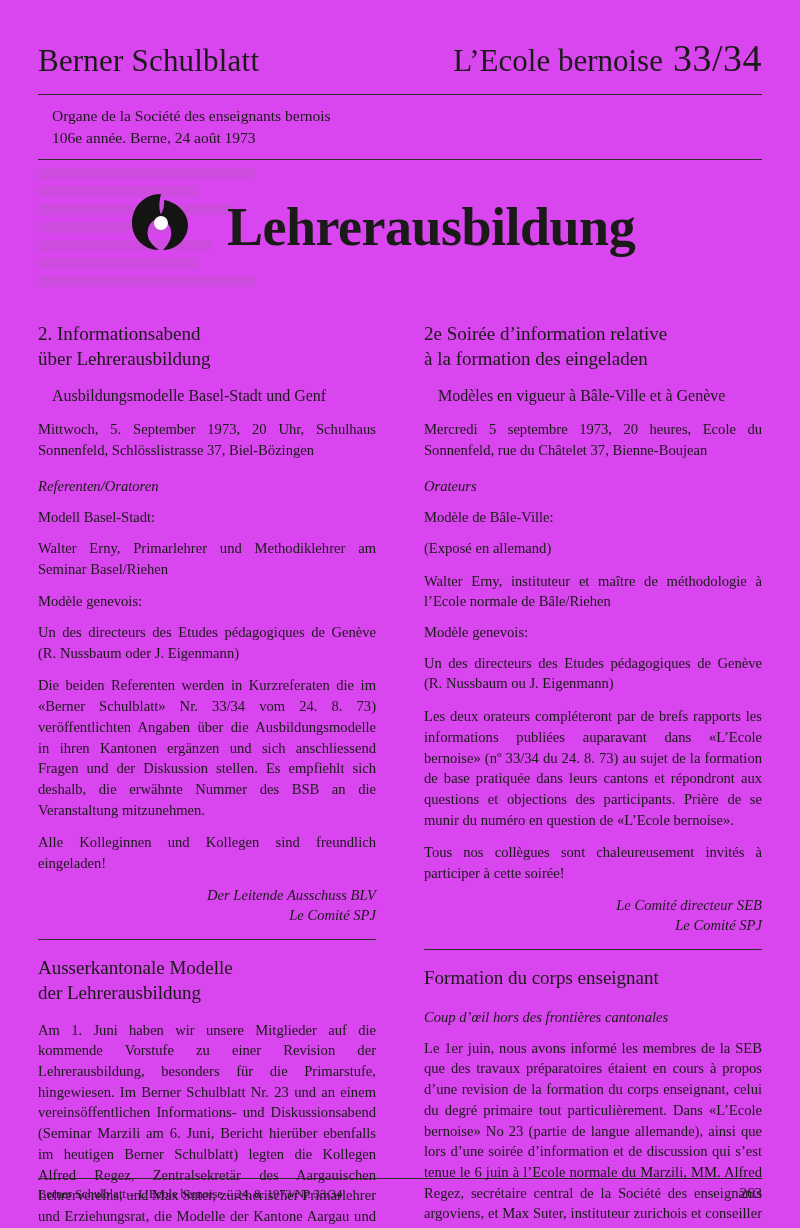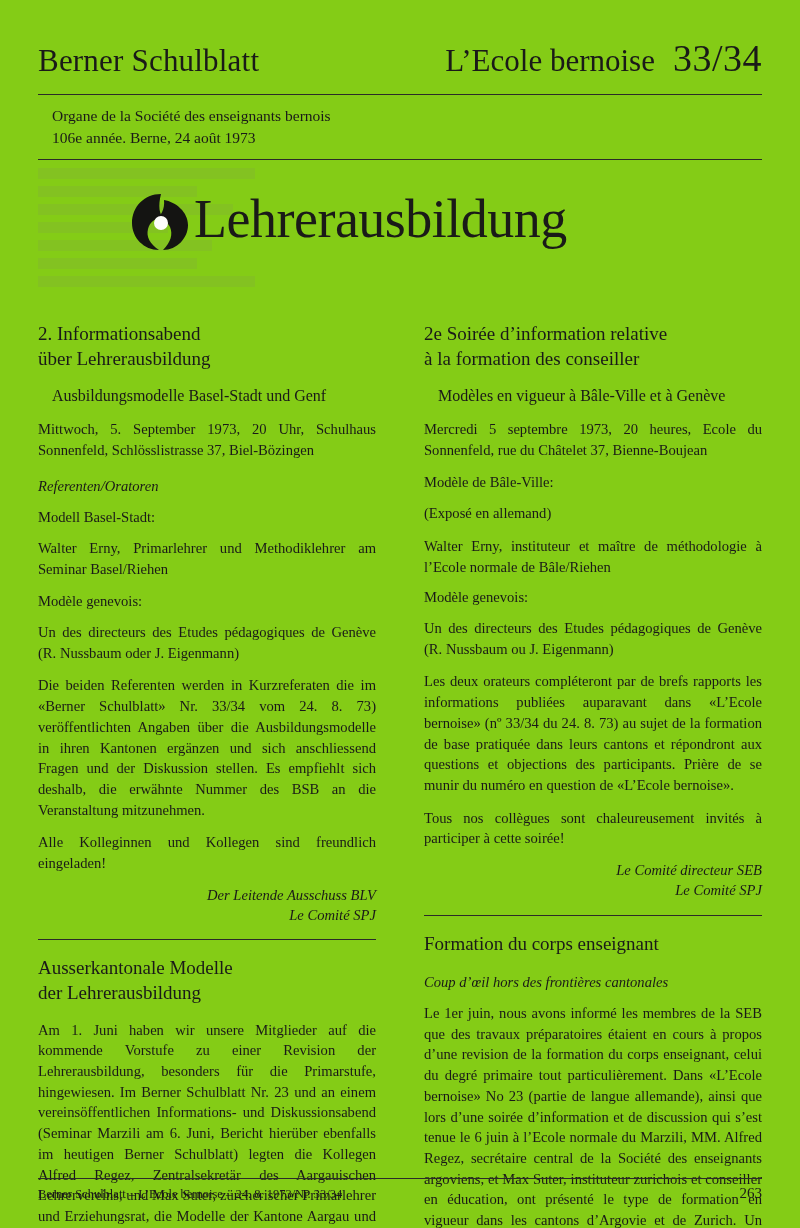--- a/index.html
+++ b/index.html
@@ -12,21 +12,21 @@
     height: 1228px;
     font-family: "Liberation Serif", serif;
     color: #1a1a18;
     position: relative;
     overflow: hidden;
   }
   .page {
     position: relative;
     width: 800px;
     height: 1228px;
-    background: #84cc16;
+    background: #d946ef;
     padding: 0;
     box-sizing: border-box;
   }
   .inner {
     position: absolute;
     left: 38px;
     top: 36px;
     width: 724px;
     height: 1156px;
   }
@@ -38,21 +38,21 @@
     align-items: baseline;
     padding-bottom: 8px;
   }
   .mast-left {
     font-size: 31px;
     letter-spacing: 0.2px;
   }
   .mast-right {
     display: flex;
     align-items: baseline;
-    gap: 18px;
+    gap: 10px;
   }
   .mast-title-fr {
     font-size: 31px;
   }
   .mast-issue {
     font-size: 38px;
     letter-spacing: 0.5px;
   }
   .rule {
     border: 0;
@@ -102,22 +102,23 @@
   .ghost-line.b { width: 22%; }
   .ghost-line.c { width: 27%; }
   .ghost-line.d { width: 18%; }
   .ghost-line.e { width: 24%; }
 
   .banner-main {
     position: absolute;
     left: 92px;
     top: 24px;
     display: flex;
-    align-items: flex-start;
-    gap: 2px;
+    align-items: flex-end;
+    gap: 35px;
+    font-weight: bold;
   }
   .banner-title {
     font-size: 54px;
     line-height: 1;
     letter-spacing: -0.5px;
   }
   .logo { width: 62px; height: 62px; }
 
   
   .cols {
@@ -269,24 +270,25 @@
           <span>Ausserkantonale Modelle</span><br>
           <span>der Lehrerausbildung</span>
         </h2>
         <p class="body">Am 1. Juni haben wir unsere Mitglieder auf die kommende Vorstufe zu einer Revision der Lehrerausbildung, besonders für die Primarstufe, hingewiesen. Im Berner Schulblatt Nr. 23 und an einem vereinsöffentlichen Informations- und Diskussionsabend (Seminar Marzili am 6. Juni, Bericht hierüber ebenfalls im heutigen Berner Schulblatt) legten die Kollegen Alfred Regez, Zentralsekretär des Aargauischen Lehrervereins, und Max Suter, zürcherischer Primarlehrer und Erziehungsrat, die Modelle der Kantone Aargau und Zürich dar.</p>
 
       </div>
 
       <div class="col right">
         <h2 class="sec">
           <span>2e Soirée d’information relative</span><br>
-          <span>à la formation des conseiller</span>
+          <span>à la formation des eingeladen</span>
         </h2>
         <h3 class="sub">Modèles en vigueur à Bâle-Ville et à Genève</h3>
         <p class="body">Mercredi 5 septembre 1973, 20 heures, Ecole du Sonnenfeld, rue du Châtelet 37, Bienne-Boujean</p>
+        <p class="ital">Orateurs</p>
         <p class="body tight">Modèle de Bâle-Ville:</p>
         <p class="body">(Exposé en allemand)</p>
         <p class="body tight">Walter Erny, instituteur et maître de méthodologie à l’Ecole normale de Bâle/Riehen</p>
         <p class="body tight">Modèle genevois:</p>
         <p class="body">Un des directeurs des Etudes pédagogiques de Genève (R. Nussbaum ou J. Eigenmann)</p>
         <p class="body">Les deux orateurs compléteront par de brefs rapports les informations publiées auparavant dans «L’Ecole bernoise» (nº 33/34 du 24. 8. 73) au sujet de la formation de base pratiquée dans leurs cantons et répondront aux questions et objections des participants. Prière de se munir du numéro en question de «L’Ecole bernoise».</p>
         <p class="body">Tous nos collègues sont chaleureusement invités à participer à cette soirée!</p>
         <p class="sig">
           <span>Le Comité directeur SEB</span><br>
           <span>Le Comité SPJ</span>

